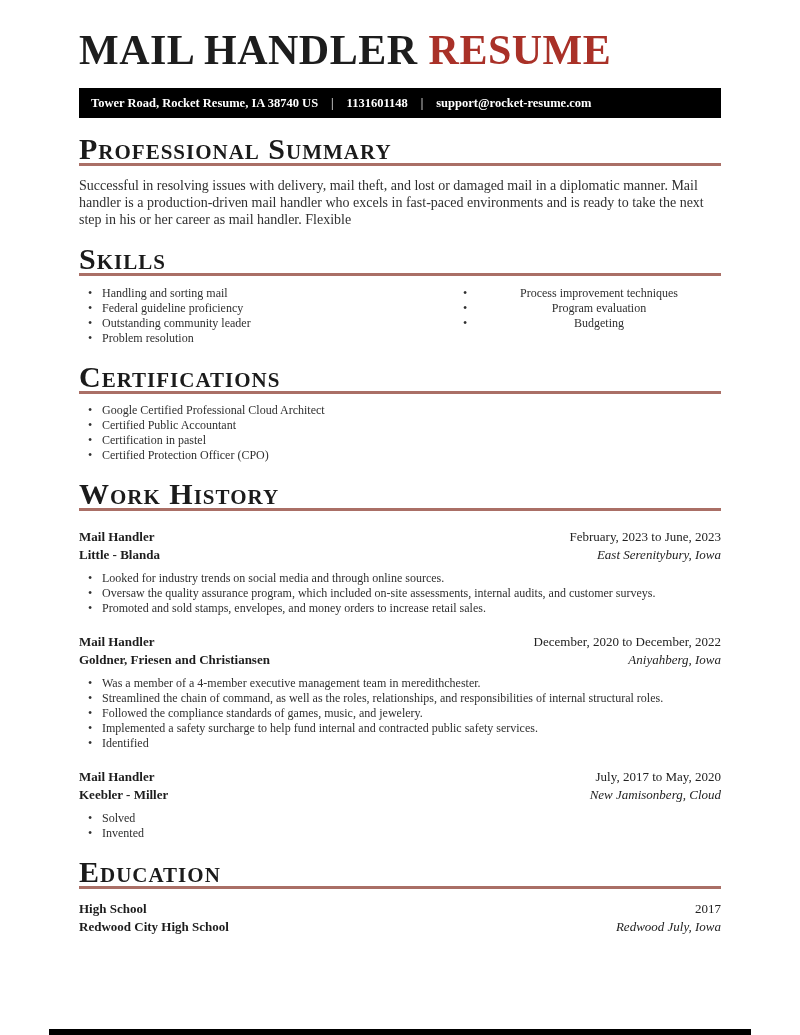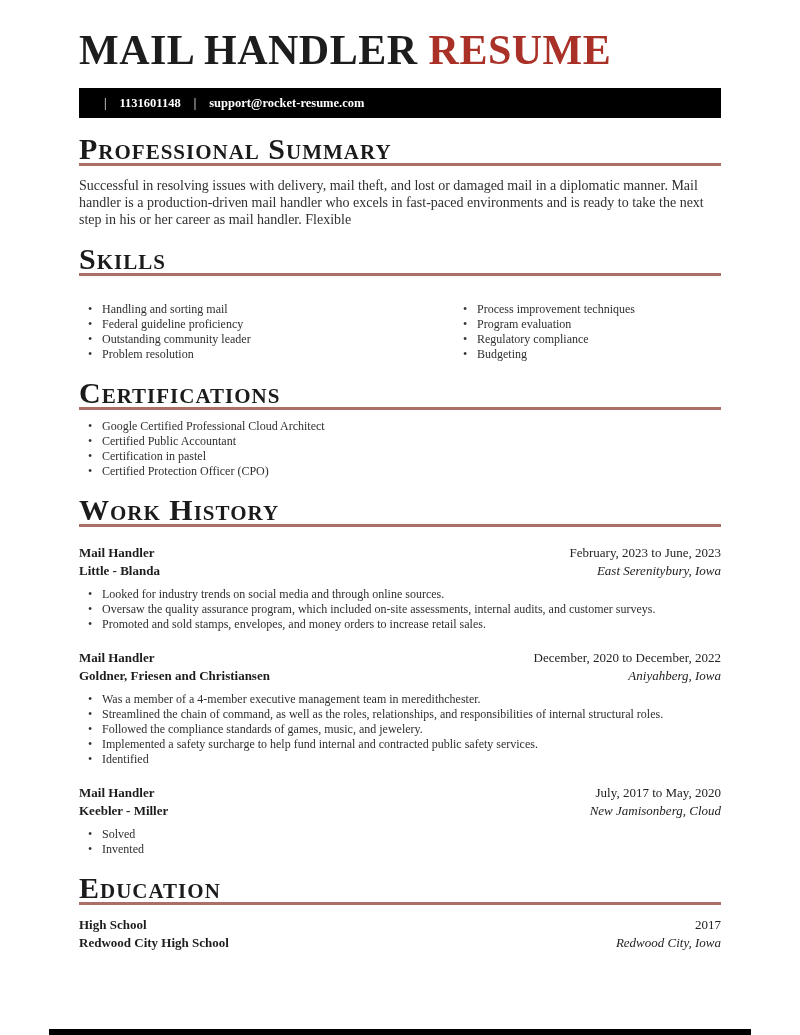--- a/index.html
+++ b/index.html
@@ -82,22 +82,22 @@
     content: "\2022";
     position: absolute;
     left: 9px;
     top: 0;
     color: #2f2f2f;
   }
 
   
   .two-col { display: flex; margin-top: 10px; }
   .two-col .col-left { width: 375px; }
-  .two-col .col-right { flex: 1; }
-  .two-col ul.bullets { margin-top: 16px; }
+  .two-col .col-right { flex: 1; text-align: center; }
+  .two-col ul.bullets { margin-top: 0; }
 
   
   .job { margin-top: 17px; }
   .job:first-of-type { margin-top: 11px; }
   .meta-row {
     display: flex;
     justify-content: space-between;
     align-items: baseline;
     font-size: 13px;
     line-height: 18px;
@@ -119,20 +119,21 @@
 </style>
 </head>
 <body>
 
 <div class="page">
   <div class="content">
 
     <h1 class="page-title"><span>MAIL HANDLER</span> <span class="accent">RESUME</span></h1>
 
     <div class="contact-bar">
+      <span>Tower Road, Rocket Resume, IA 38740 US</span>
       <span class="sep">|</span>
       <span>1131601148</span>
       <span class="sep">|</span>
       <span>support@rocket-resume.com</span>
     </div>
 
     <section>
       <h2 class="section-heading">Professional Summary</h2>
       <div class="rule"></div>
       <p class="summary-text">Successful in resolving issues with delivery, mail theft, and lost or damaged mail in a diplomatic manner. Mail handler is a production-driven mail handler who excels in fast-paced environments and is ready to take the next step in his or her career as mail handler. Flexible</p>
@@ -144,21 +145,20 @@
       <div class="two-col">
         <ul class="bullets col-left">
           <li>Handling and sorting mail</li>
           <li>Federal guideline proficiency</li>
           <li>Outstanding community leader</li>
           <li>Problem resolution</li>
         </ul>
         <ul class="bullets col-right">
           <li>Process improvement techniques</li>
           <li>Program evaluation</li>
-          <li>Regulatory compliance</li>
           <li>Budgeting</li>
         </ul>
       </div>
     </section>
 
     <section>
       <h2 class="section-heading">Certifications</h2>
       <div class="rule"></div>
       <ul class="bullets">
         <li>Google Certified Professional Cloud Architect</li>
@@ -225,21 +225,21 @@
     <section>
       <h2 class="section-heading">Education</h2>
       <div class="rule"></div>
       <div class="edu-block">
         <div class="meta-row">
           <span class="strong">High School</span>
           <span class="plain">2017</span>
         </div>
         <div class="meta-row">
           <span class="strong">Redwood City High School</span>
-          <span class="italic">Redwood City, Iowa</span>
+          <span class="italic">Redwood July, Iowa</span>
         </div>
       </div>
     </section>
 
   </div>
 
   <div class="footer-bar"></div>
 </div>
 
 </body></html>

